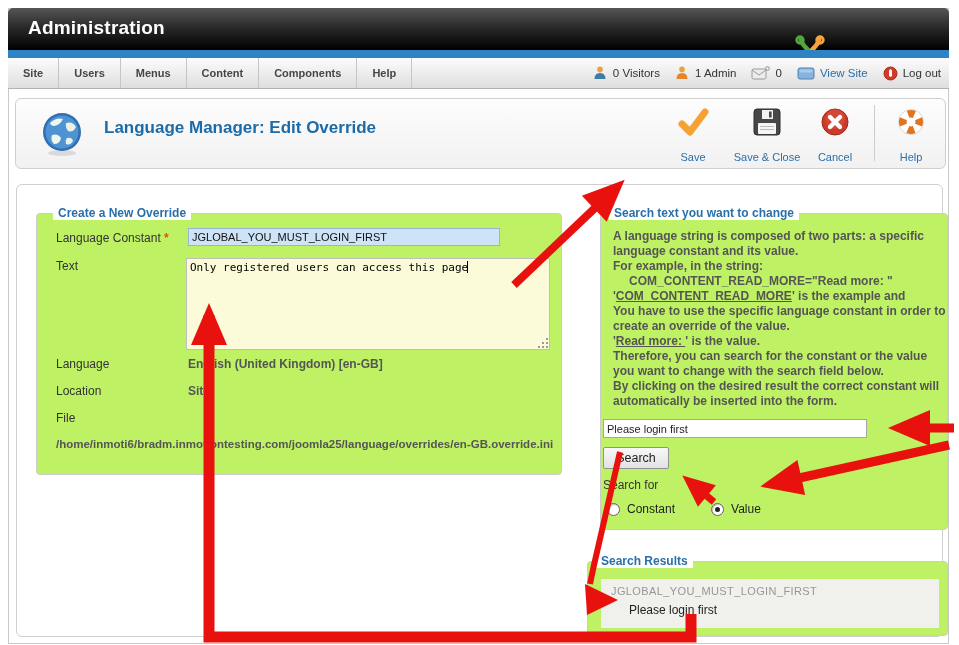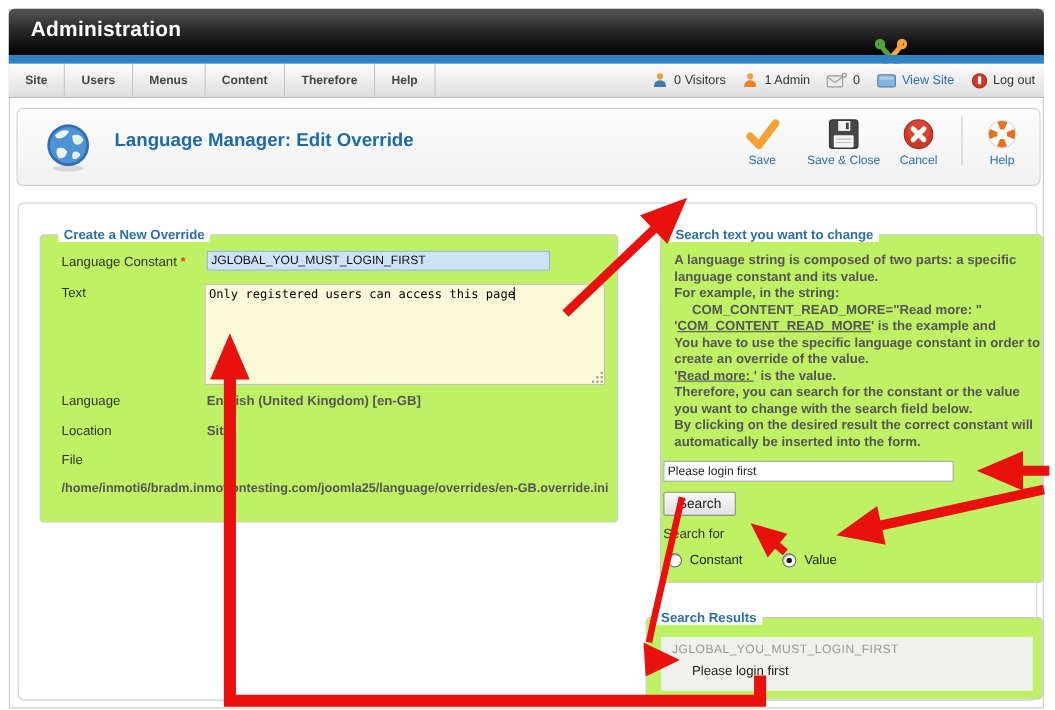--- a/index.html
+++ b/index.html
@@ -25,21 +25,21 @@
   .menu-right{display:flex;gap:15px;padding-right:8px;font-size:11.5px;color:#333;}
   .status-item{display:flex;align-items:center;gap:5px;cursor:pointer;}
   .status-link{color:#2a6fa9;}
 
   
   .headerbar{left:15px;top:98px;width:929px;height:69px;border:1px solid #cfcfcf;border-radius:6px;background:linear-gradient(#fdfdfd,#f1f1f1);}
   .page-title{position:absolute;left:88px;top:19px;font-size:17px;font-weight:bold;color:#1b6ba9;}
   .toolbar{position:absolute;right:6px;top:4px;display:flex;align-items:stretch;}
   .tbtn{width:74px;text-align:center;cursor:pointer;padding-top:2px;}
   .tbtn .ticon{height:34px;display:flex;align-items:center;justify-content:center;}
-  .tbtn .tlabel{font-size:11px;color:#2a6fa9;margin-top:1px;}
+  .tbtn .tlabel{font-size:11px;color:#2a6fa9;margin-top:12px;}
   .tsep{border-left:1px solid #ccc;margin:2px 8px;}
 
   
   .contentframe{left:16px;top:184px;width:925px;height:451px;border:1px solid #cfcfcf;border-radius:6px;background:#fff;}
 
   .fieldset{border:1px solid #ccc;border-radius:4px;background:#bef264;}
   .legend{position:absolute;top:-8px;background:#fff;padding:0 5px;font-size:12px;font-weight:bold;color:#2a6fa9;white-space:nowrap;}
   .flabel{position:absolute;font-size:12px;color:#333;white-space:nowrap;}
   .star{color:#d4580a;font-weight:bold;}
   .fvalue{position:absolute;font-size:12px;font-weight:bold;color:#555;white-space:nowrap;}
@@ -98,21 +98,21 @@
   </div>
 
   <div class="abs bluestrip"></div>
 
   <div class="abs menubar">
     <div class="menu-left">
       <div class="menu-item">Site</div>
       <div class="menu-item">Users</div>
       <div class="menu-item">Menus</div>
       <div class="menu-item">Content</div>
-      <div class="menu-item">Therefore</div>
+      <div class="menu-item">Components</div>
       <div class="menu-item">Help</div>
     </div>
     <div class="menu-right">
       <div class="status-item">
         <svg width="15" height="14" viewBox="0 0 15 14">
             <circle cx="7" cy="3.4" r="2.8" fill="#e8a33d"></circle>
             <path d="M1.5,13 Q1.5,7 7,7 Q12.5,7 12.5,13 Z" fill="#3c7ca5"></path>
           </svg>
         <span>0 Visitors</span>
       </div>

